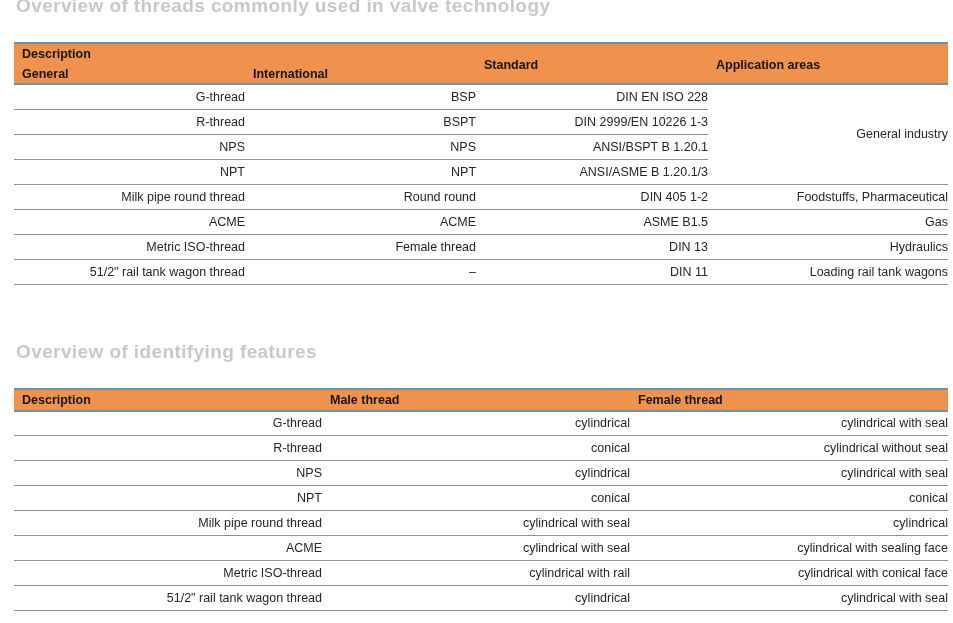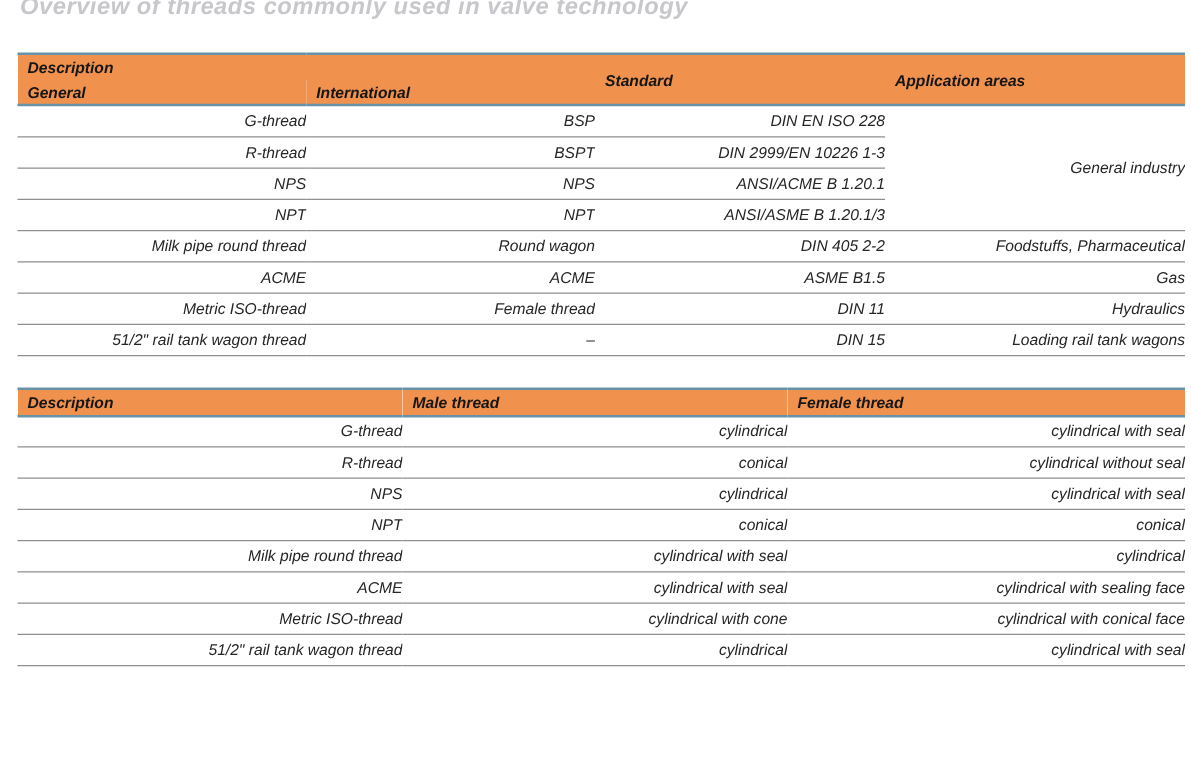--- a/index.html
+++ b/index.html
@@ -9,21 +9,21 @@
     --title-gray:#C8C8CC;
     --header-text:#161616;
     --body-text:#262626;
   }
   *{box-sizing:border-box;}
   html,body{margin:0;padding:0;}
   body{
     width:953px;height:623px;background:#ffffff;overflow:hidden;position:relative;
     font-family:"Liberation Sans", sans-serif;
   }
-  .wrap{position:absolute;left:14px;top:0;width:934px;font-style:italic;}
+  .wrap{position:absolute;left:14px;top:0;width:934px;}
   .section-title{
     font-size:19px;font-weight:bold;color:var(--title-gray);
     letter-spacing:0.4px;margin:0;line-height:22px;white-space:nowrap;
   }
   #title1{margin:-5px 0 0 2px;}
   #title2{margin:56px 0 0 2px;}
   table{
     border-collapse:collapse;table-layout:fixed;width:934px;margin-top:25px;
   }
   thead th{
@@ -81,54 +81,55 @@
         <td class="merged" rowspan="4">General industry</td>
       </tr>
       <tr>
         <td>R-thread</td>
         <td>BSPT</td>
         <td>DIN 2999/EN 10226 1-3</td>
       </tr>
       <tr>
         <td>NPS</td>
         <td>NPS</td>
-        <td>ANSI/ACME B 1.20.1</td>
+        <td>ANSI/BSPT B 1.20.1</td>
       </tr>
       <tr>
         <td>NPT</td>
         <td>NPT</td>
         <td>ANSI/ASME B 1.20.1/3</td>
       </tr>
       <tr>
         <td>Milk pipe round thread</td>
-        <td>Round wagon</td>
-        <td>DIN 405 2-2</td>
+        <td>Round round</td>
+        <td>DIN 405 1-2</td>
         <td>Foodstuffs, Pharmaceutical</td>
       </tr>
       <tr>
         <td>ACME</td>
         <td>ACME</td>
         <td>ASME B1.5</td>
         <td>Gas</td>
       </tr>
       <tr>
         <td>Metric ISO-thread</td>
         <td>Female thread</td>
-        <td>DIN 11</td>
+        <td>DIN 13</td>
         <td>Hydraulics</td>
       </tr>
       <tr>
         <td>51/2" rail tank wagon thread</td>
         <td>–</td>
-        <td>DIN 15</td>
+        <td>DIN 11</td>
         <td>Loading rail tank wagons</td>
       </tr>
     </tbody>
   </table>
 
+  <h1 id="title2" class="section-title">Overview of identifying features</h1>
 
   <table id="features-table">
     <colgroup>
       <col style="width:308px">
         <col style="width:308px">
         <col style="width:318px">
     </colgroup>
     <thead>
       <tr>
         <th>Description</th>
@@ -162,21 +163,21 @@
         <td>cylindrical with seal</td>
         <td>cylindrical</td>
       </tr>
       <tr>
         <td>ACME</td>
         <td>cylindrical with seal</td>
         <td>cylindrical with sealing face</td>
       </tr>
       <tr>
         <td>Metric ISO-thread</td>
-        <td>cylindrical with cone</td>
+        <td>cylindrical with rail</td>
         <td>cylindrical with conical face</td>
       </tr>
       <tr>
         <td>51/2" rail tank wagon thread</td>
         <td>cylindrical</td>
         <td>cylindrical with seal</td>
       </tr>
     </tbody>
   </table>
 

